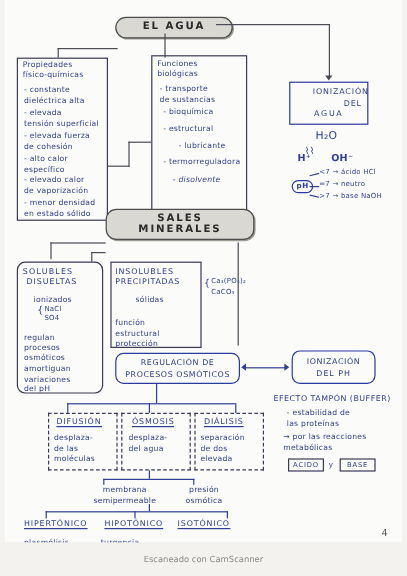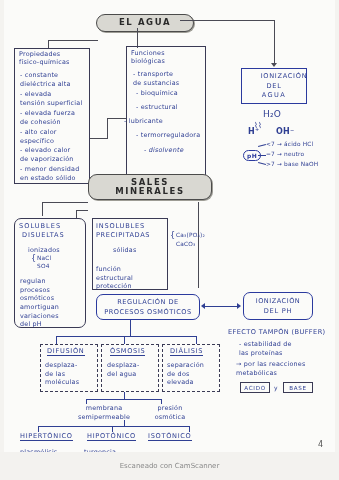--- a/index.html
+++ b/index.html
@@ -120,31 +120,31 @@
 en estado sólido</div>
 
   <div class="box" style="left:126px;top:46px;width:80px;height:136px;"></div>
   <div class="t" style="left:131px;top:49px;width:74px;">Funciones</div>
   <div class="t" style="left:131px;top:57px;width:74px;">biológicas</div>
 
   <div class="t" style="left:133px;top:70px;width:72px;">- transporte
 de sustancias</div>
   <div class="t" style="left:136px;top:89px;width:70px;">- bioquímica</div>
   <div class="t" style="left:136px;top:103px;width:70px;">- estructural</div>
-  <div class="t" style="left:124px;top:117px;width:70px;">- lubricante</div>
+  <div class="t" style="left:149px;top:117px;width:70px;">- lubricante</div>
   <div class="t" style="left:136px;top:131px;width:72px;">- termorreguladora</div>
   <div class="t" style="left:144px;top:146px;width:70px;font-style:italic;">- disolvente</div>
 
   <div class="ln lnh" style="left:90px;top:138px;width:18px;"></div>
   <div class="ln lnv" style="left:107px;top:118px;height:21px;"></div>
   <div class="ln lnh" style="left:107px;top:118px;width:19px;"></div>
 
   <div class="box blue" style="left:241px;top:68px;width:66px;height:36px;"></div>
   <div class="t cap ctr" style="left:241px;top:72px;width:86px;">IONIZACIÓN</div>
-  <div class="t cap ctr" style="left:241px;top:82px;width:66px;">DEL</div>
+  <div class="t cap ctr" style="left:241px;top:82px;width:66px;padding-left:20px;">DEL</div>
   <div class="t cap ctr" style="left:241px;top:91px;width:66px;letter-spacing:1.4px;">AGUA</div>
 
   <div class="t" style="left:263px;top:110px;font-size:9px;font-weight:normal;">H₂O</div>
   <div class="t" style="left:254px;top:122px;font-size:8px;">⌇⌇</div>
   <div class="t" style="left:248px;top:128px;font-size:8px;font-weight:bold;">H⁺</div>
   <div class="t" style="left:276px;top:128px;font-size:8px;font-weight:bold;">OH⁻</div>
 
   <div class="pill" style="left:243px;top:150px;">pH</div>
   <div class="t sm" style="left:266px;top:141px;">&lt;7 → ácido HCl</div>
   <div class="t sm" style="left:266px;top:151px;">=7 → neutro</div>

